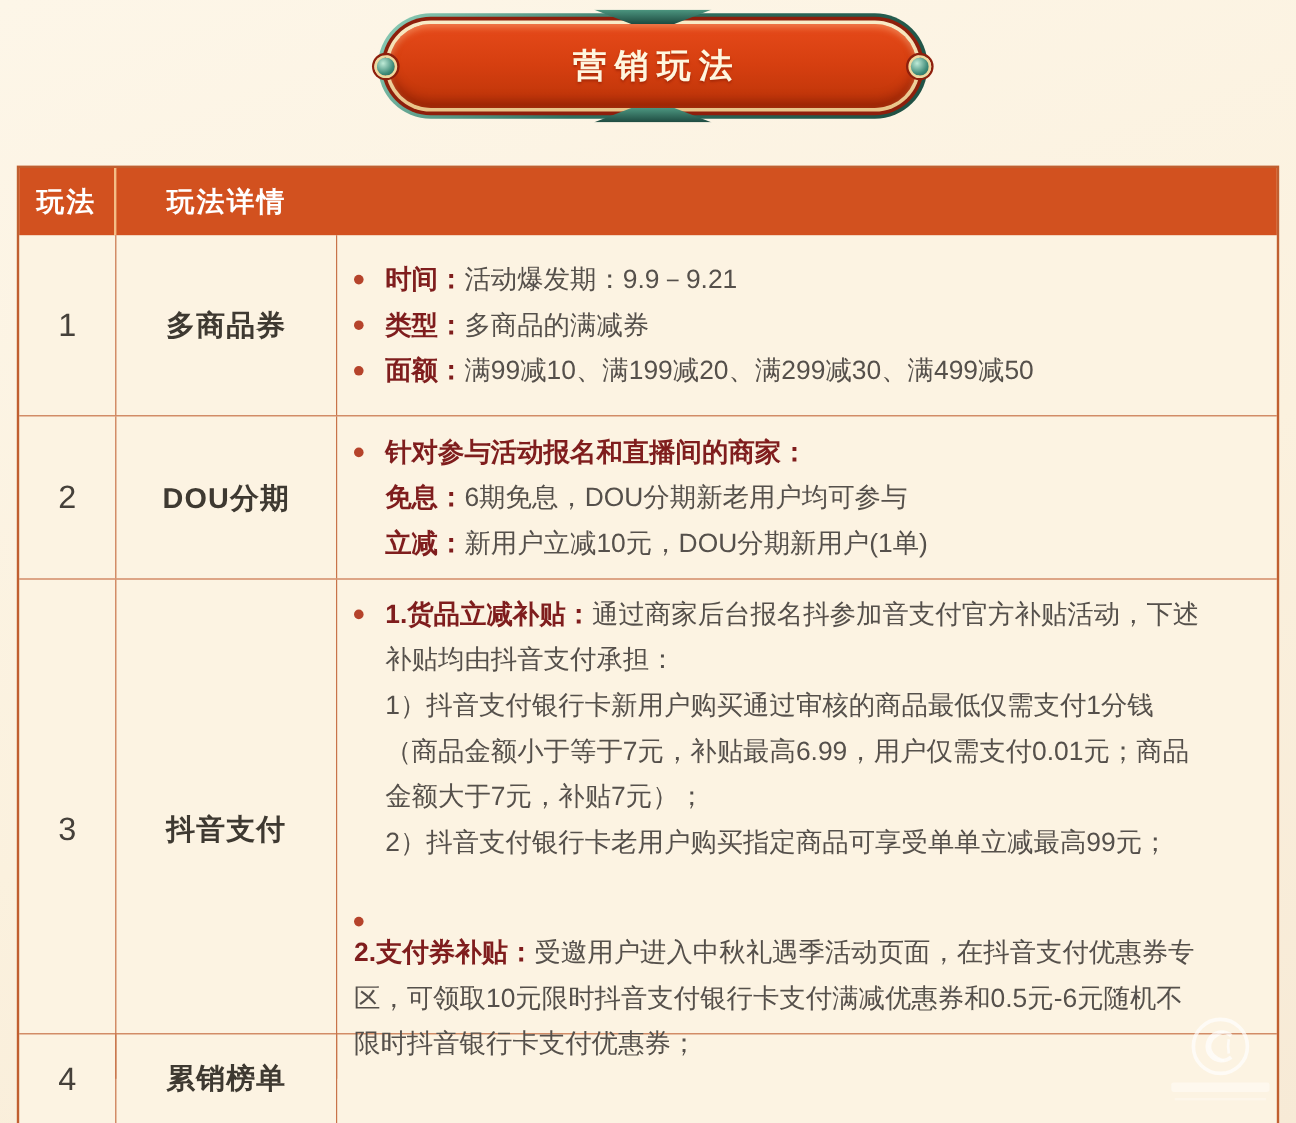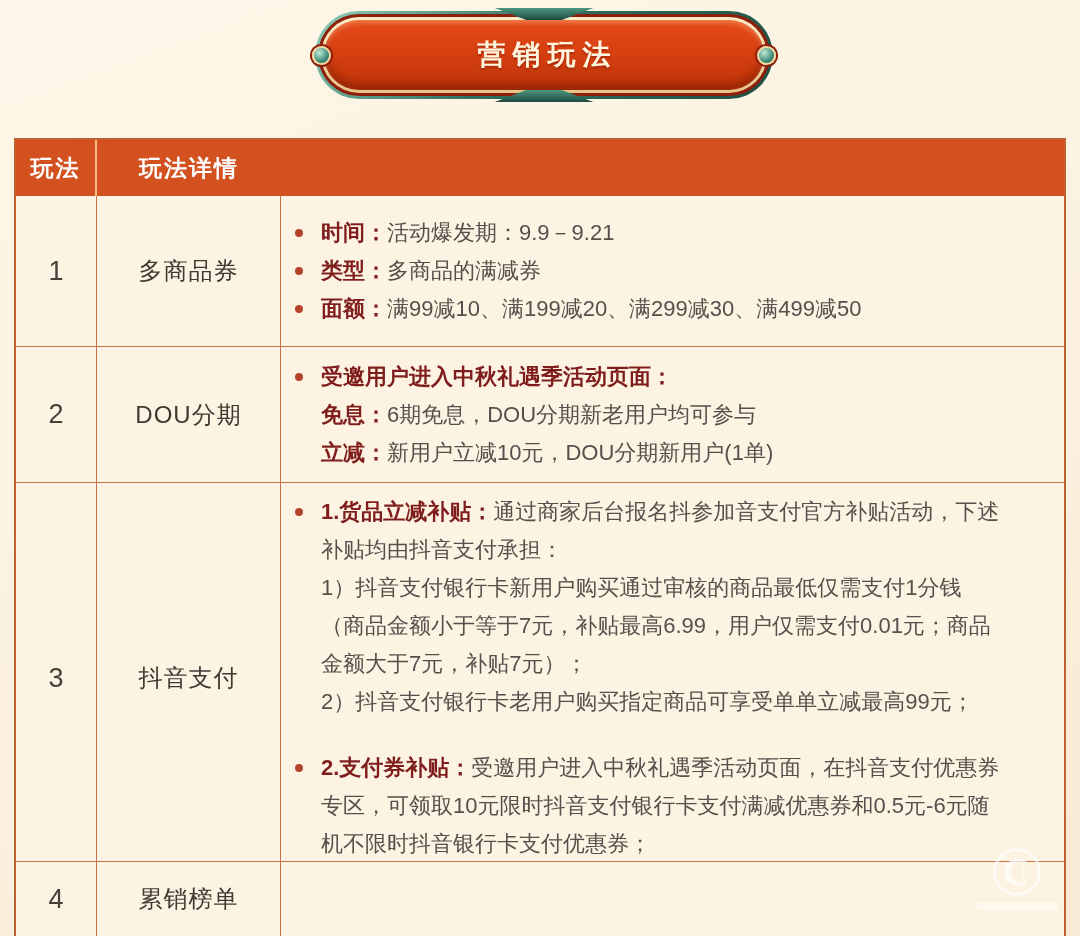--- a/index.html
+++ b/index.html
@@ -39,27 +39,27 @@
     border-bottom:1px solid #C87349;}
   .trow:last-child{border-bottom:none;}
   .thead{height:56px;background:#D2511F;border-bottom:none;}
   .thead .hc{display:flex;align-items:center;justify-content:center;
     color:#FFFFFF;font-size:23px;font-weight:bold;letter-spacing:2px;
     border-right:2px solid rgba(255,226,170,.75);}
   .thead .hc:last-child{border-right:none;}
   .c-id,.c-name{display:flex;align-items:center;justify-content:center;
     border-right:1px solid #C87349;box-sizing:border-box;}
   .c-id{color:#45403A;font-size:27px;}
-  .c-name{color:#3E3931;font-size:24px;font-weight:normal;letter-spacing:1px;}
+  .c-name{color:#3E3931;font-size:24px;font-weight:bold;letter-spacing:1px;}
   .c-detail{display:flex;flex-direction:column;justify-content:center;
     padding:10px 62px 10px 14px;box-sizing:border-box;
     color:#55504B;font-size:22px;line-height:38px;}
   .r1{height:151px;} .r2{height:136px;} .r3{height:379px;} .r4{height:74px;}
   .para{display:flex;}
-  .para.gap{margin-top:28px;}
+  .para.gap{margin-top:28px;flex-direction:column;}
   .dotcol{flex:0 0 26px;}
   .dot{display:block;width:8px;height:8px;border-radius:50%;background:#B5432B;margin-top:15px;}
   .ptext{flex:1;}
   .ptext b{color:#7f1d1d;font-weight:bold;}
 
   
   .wm{position:absolute;right:20px;bottom:26px;width:86px;text-align:center;opacity:.8;z-index:5;}
   .wm-circle{width:48px;height:48px;margin:0 auto;border-radius:50%;
     border:3px solid rgba(255,255,255,.85);box-sizing:border-box;
     display:flex;align-items:center;justify-content:center;}
@@ -113,21 +113,21 @@
         </div>
       </div>
       <div class="trow r2">
         <div class="c-id">2</div>
         <div class="c-name">DOU分期</div>
         <div class="c-detail">
           <div class="para">
             <span class="dotcol">
               <span class="dot"></span>
             </span>
-            <span class="ptext"><b>受邀用户进入中秋礼遇季活动页面：</b></span>
+            <span class="ptext"><b>针对参与活动报名和直播间的商家：</b></span>
           </div>
           <div class="para">
             <span class="dotcol"></span>
             <span class="ptext"><b>免息：</b><span>6期免息，DOU分期新老用户均可参与</span></span>
           </div>
           <div class="para">
             <span class="dotcol"></span>
             <span class="ptext"><b>立减：</b><span>新用户立减10元，DOU分期新用户(1单)</span></span>
           </div>
         </div>

